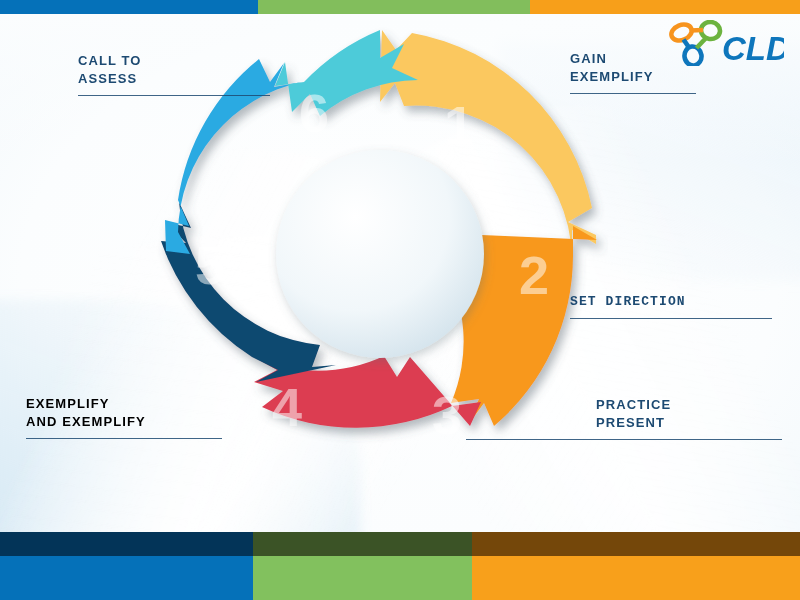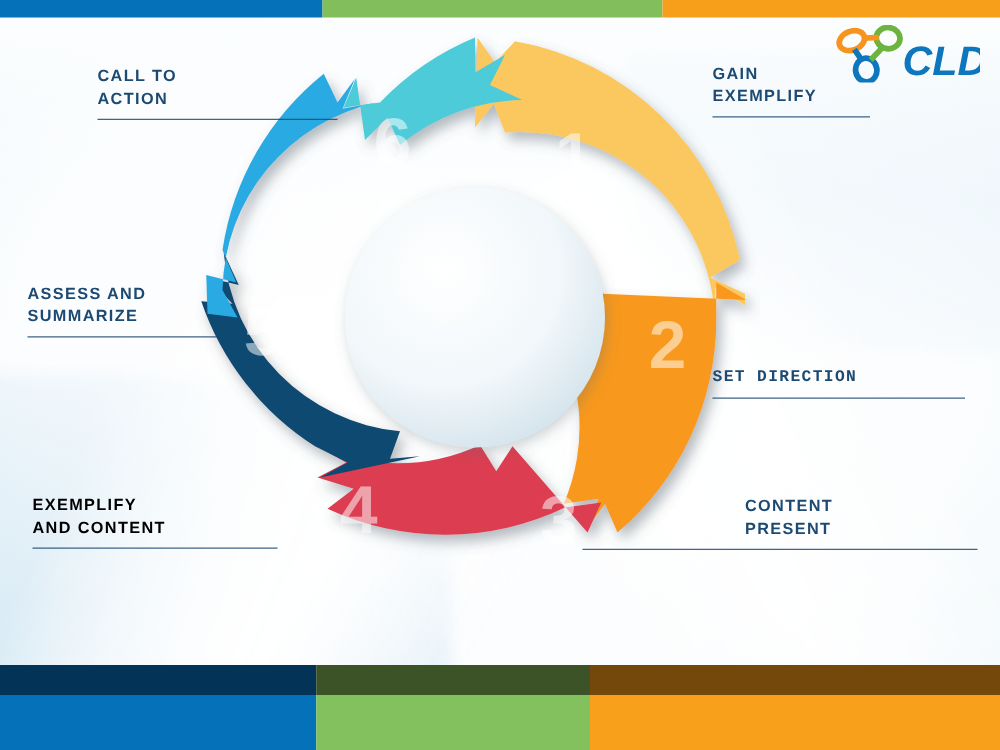--- a/index.html
+++ b/index.html
@@ -158,49 +158,44 @@
         <text x="295" y="412">3</text>
         <text x="135" y="404">4</text>
         <text x="58" y="262">5</text>
         <text x="162" y="110">6</text>
       </g>
     </svg>
   </div>
 
   <div class="label lbl-left" id="lbl-6" style="color: rgb(29, 74, 114);">
     <span class="ln">CALL TO</span>
-    <span class="ln">ACTION</span>
-    <div class="rule" style="background: rgb(29, 74, 114);"></div>
-  </div>
-
-  <div class="label lbl-left" id="lbl-5" style="color: rgb(29, 74, 114);">
-    <span class="ln">ASSESS AND</span>
-    <span class="ln">SUMMARIZE</span>
-    <div class="rule" style="background: rgb(29, 74, 114);"></div>
-  </div>
+    <span class="ln">ASSESS</span>
+    <div class="rule" style="background: rgb(29, 74, 114);"></div>
+  </div>
+
 
   <div class="label lbl-left" id="lbl-4" style="color: #000000;">
     <span class="ln">EXEMPLIFY</span>
-    <span class="ln">AND CONTENT</span>
+    <span class="ln">AND EXEMPLIFY</span>
     <div class="rule" style="background: rgb(29, 74, 114);"></div>
   </div>
 
   <div class="label lbl-right" id="lbl-1" style="color: rgb(29, 74, 114);">
     <span class="ln">GAIN</span>
     <span class="ln">EXEMPLIFY</span>
     <div class="rule" style="background: rgb(29, 74, 114);"></div>
   </div>
 
   <div class="label lbl-right" id="lbl-2" style="color: rgb(29, 74, 114);">
     <span class="ln">SET DIRECTION</span>
     <div class="rule" style="background: rgb(29, 74, 114);"></div>
   </div>
 
   <div class="label lbl-right" id="lbl-3" style="color: rgb(29, 74, 114);">
-    <span class="ln">CONTENT</span>
+    <span class="ln">PRACTICE</span>
     <span class="ln">PRESENT</span>
     <div class="rule" style="background: rgb(29, 74, 114);"></div>
   </div>
 
   <div class="botwrap">
     <div class="botrow dark">
       <span style="background: rgb(3, 52, 88); width: 31.6%;"></span>
       <span style="background: rgb(59, 83, 38); width: 27.4%;"></span>
       <span style="background: rgb(116, 71, 10); width: 41%;"></span>
     </div>

